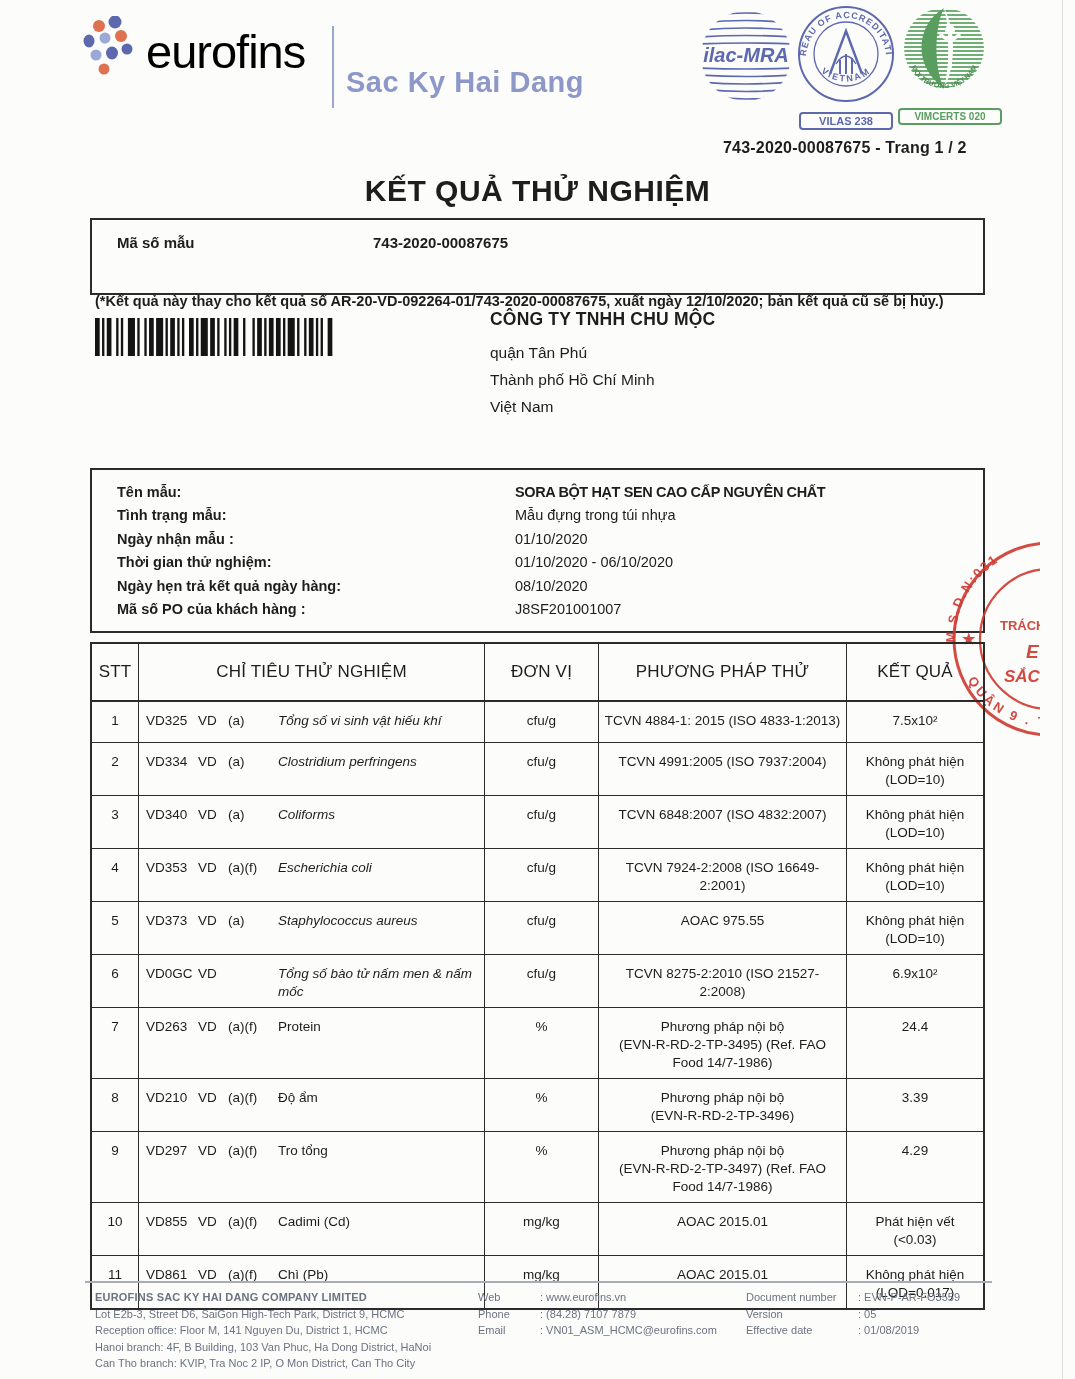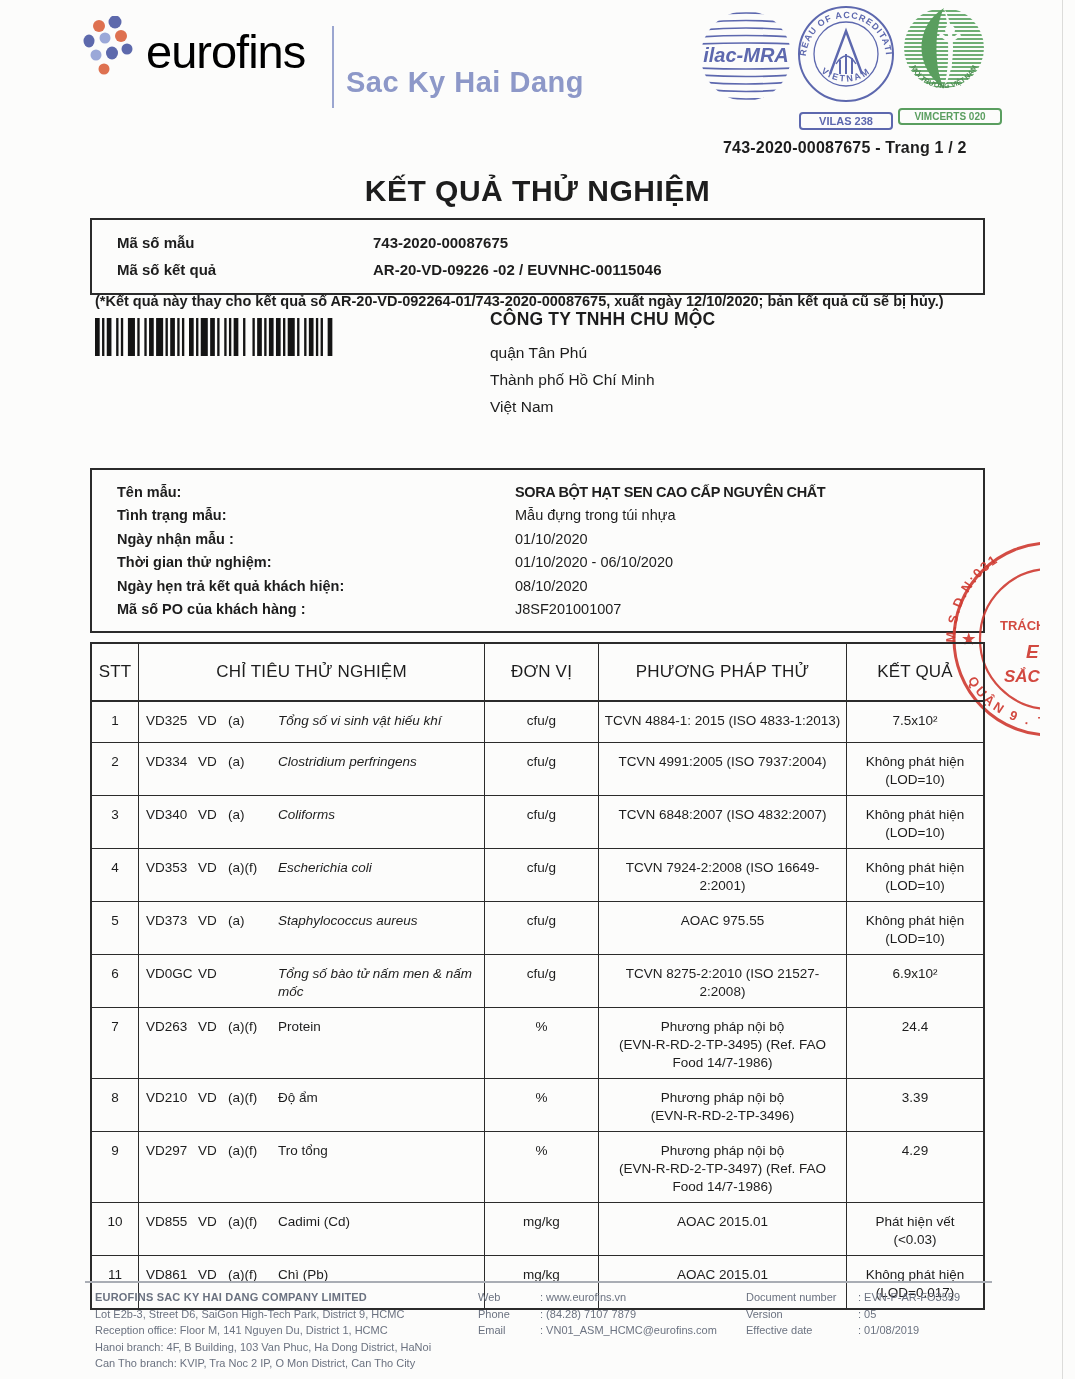--- a/index.html
+++ b/index.html
@@ -165,24 +165,20 @@
   </div>
 
   <div class="abs ref-number">743-2020-00087675 - Trang 1 / 2</div>
 
   <div class="abs doc-title">KẾT QUẢ THỬ NGHIỆM</div>
 
   <div class="abs box box1">
     <div class="brow">
       <div class="blabel">Mã số mẫu</div>
       <div class="bvalue">743-2020-00087675</div>
-    </div>
-    <div class="brow">
-      <div class="blabel">Mã số kết quả</div>
-      <div class="bvalue">AR-20-VD-09226  -02 / EUVNHC-00115046</div>
     </div>
   </div>
 
   <div class="abs note-line">(*Kết quả này thay cho kết quả số AR-20-VD-092264-01/743-2020-00087675, xuất ngày 12/10/2020; bản kết quả cũ sẽ bị hủy.)</div>
 
   <div class="abs barcode">
     <svg id="barcode-svg" width="308" height="38">
         <rect x="0" y="0" width="4.7" height="38" fill="#141414"></rect>
         <rect x="7.050000000000001" y="0" width="2.35" height="38" fill="#141414"></rect>
         <rect x="11.75" y="0" width="4.7" height="38" fill="#141414"></rect>
@@ -240,21 +236,21 @@
     </div>
     <div class="brow">
       <div class="blabel">Ngày nhận mẫu :</div>
       <div class="bvalue">01/10/2020</div>
     </div>
     <div class="brow">
       <div class="blabel">Thời gian thử nghiệm:</div>
       <div class="bvalue">01/10/2020 - 06/10/2020</div>
     </div>
     <div class="brow">
-      <div class="blabel">Ngày hẹn trả kết quả khách hiện:</div>
+      <div class="blabel">Ngày hẹn trả kết quả ngày hàng:</div>
       <div class="bvalue">08/10/2020</div>
     </div>
     <div class="brow">
       <div class="blabel">Mã số PO của khách hàng :</div>
       <div class="bvalue">J8SF201001007</div>
     </div>
   </div>
 
   <div class="abs stamp-clip">
     <svg width="210" height="215" viewBox="0 0 210 215">

